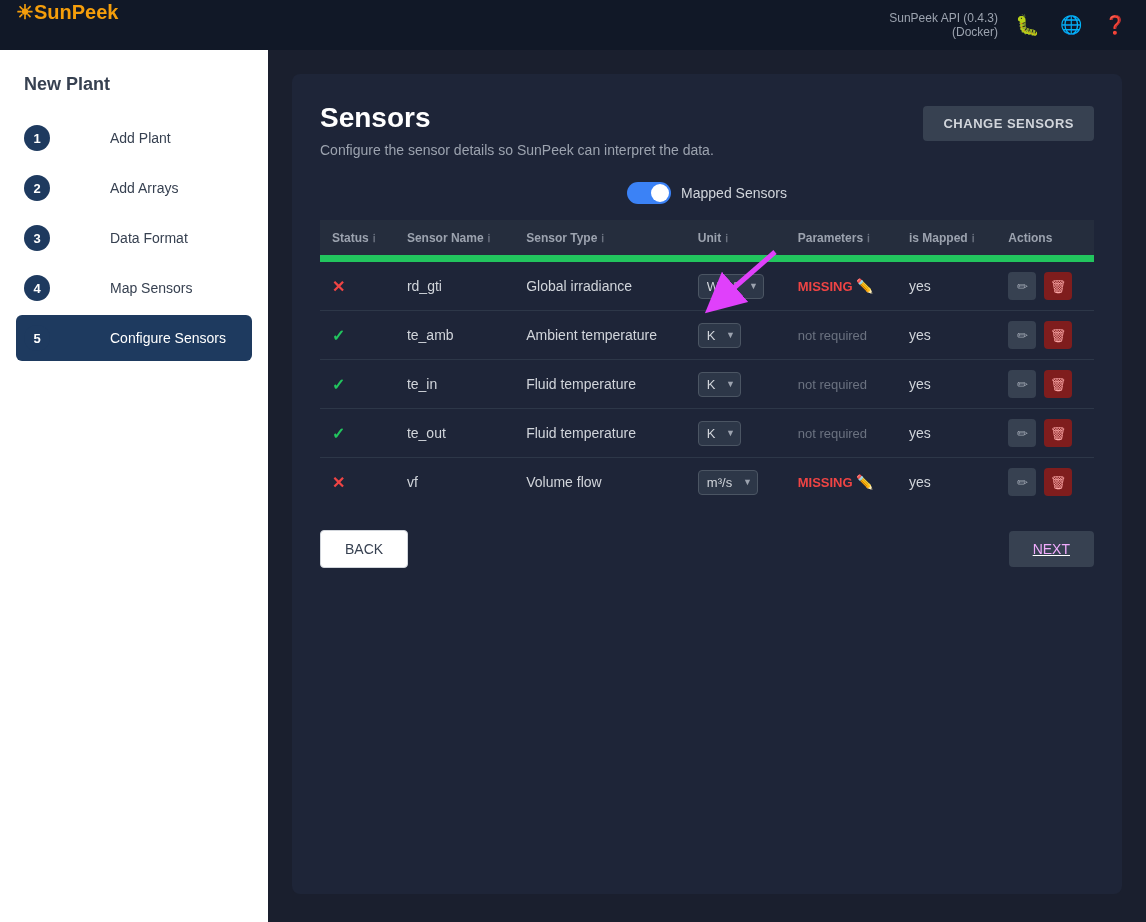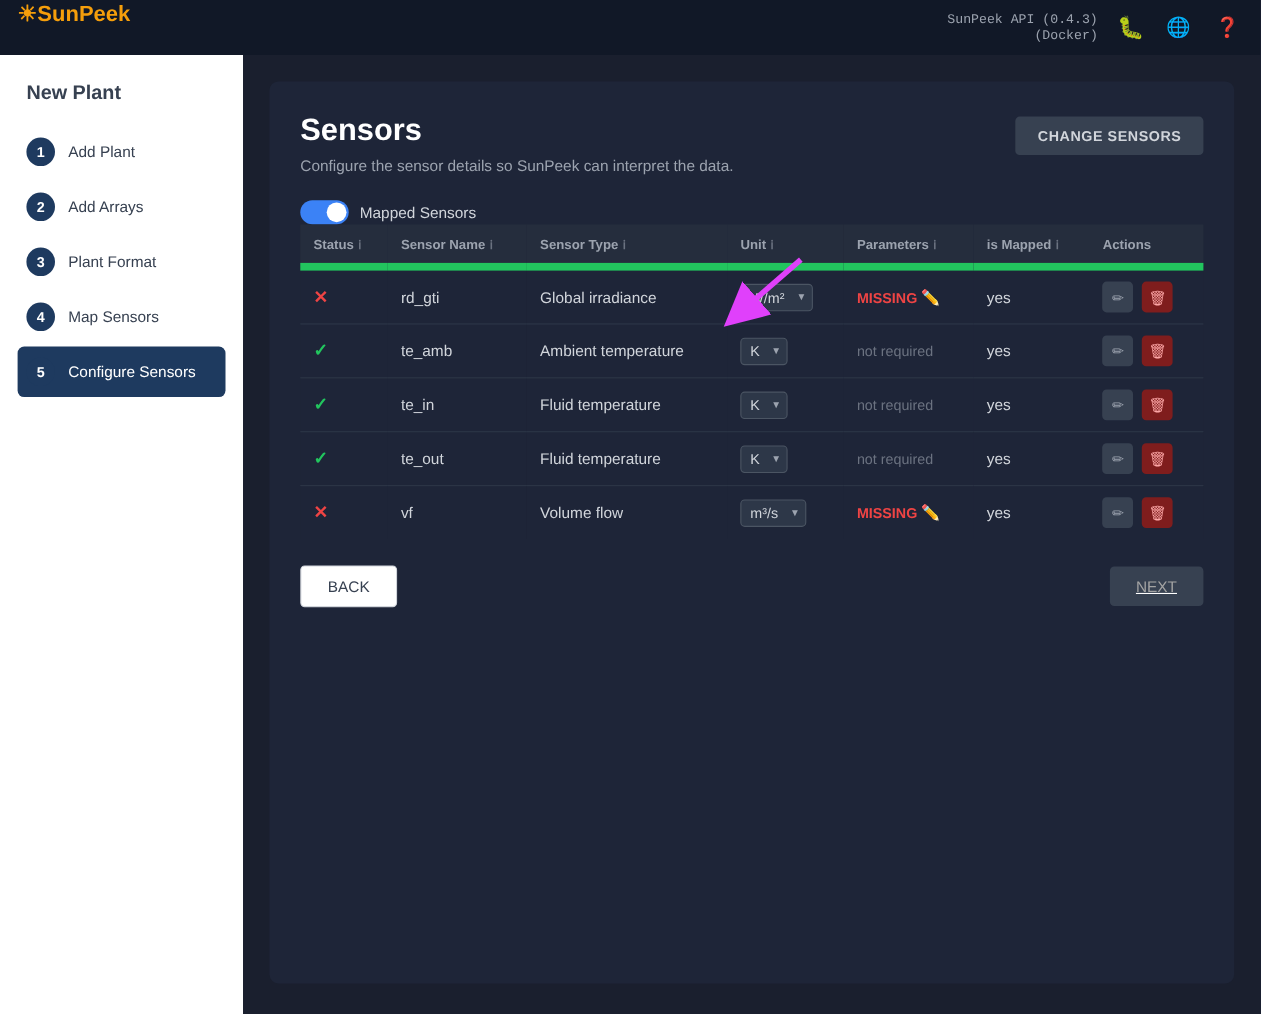--- a/index.html
+++ b/index.html
@@ -22,41 +22,40 @@
     .logo span { color: #f59e0b; }
     .nav-right {
       display: flex;
       align-items: center;
       gap: 16px;
     }
     .api-info {
       font-size: 12px;
       color: #9ca3af;
       text-align: right;
-      font-family: Liberation Mono, monospace;
     }
     .nav-icon {
       width: 28px; height: 28px;
       display: flex; align-items: center; justify-content: center;
       cursor: pointer;
       font-size: 18px;
       color: #9ca3af;
     }
     .nav-icon.bug { color: #ef4444; font-size: 20px; }
 
     
     .main-layout {
       display: flex;
       flex: 1;
       overflow: hidden;
     }
 
     
     .sidebar {
-      width: 221px;
+      width: 268px;
       background: #fff;
       padding: 24px 16px;
       flex-shrink: 0;
     }
     .sidebar-title {
       font-size: 18px;
       font-weight: 600;
       color: #374151;
       margin-bottom: 20px;
       padding-left: 8px;
@@ -77,21 +76,21 @@
       width: 26px; height: 26px;
       border-radius: 50%;
       display: flex; align-items: center; justify-content: center;
       font-size: 13px;
       font-weight: 600;
       flex-shrink: 0;
     }
     .sidebar-item .step-num.dark { background: #1e3a5f; color: #fff; }
     .sidebar-item .step-num.active-num { background: #1e3a5f; color: #fff; }
     .sidebar-item.active .step-label { color: #fff; font-weight: 500; }
-    .step-label { color: #374151; font-size: 14px; }
+    .step-label { color: #374151; font-size: 14px; margin-left: 48px; }
 
     
     .content {
       flex: 1;
       background: #1a1f2e;
       padding: 24px;
       overflow-y: auto;
     }
 
     .panel {
@@ -127,21 +126,22 @@
       font-weight: 600;
       letter-spacing: 0.5px;
       cursor: pointer;
     }
 
     
     .mapped-bar {
       display: flex;
       align-items: center;
       justify-content: space-between;
-      margin-bottom: 0;
+      margin-bottom: 16px;
+      flex-direction: column;
     }
     .toggle-group {
       display: flex;
       align-items: center;
       gap: 10px;
     }
     .toggle {
       width: 44px; height: 22px;
       background: #3b82f6;
       border-radius: 11px;
@@ -308,21 +308,21 @@
       color: #374151;
       border: 1px solid #d1d5db;
       padding: 10px 24px;
       border-radius: 4px;
       font-size: 14px;
       font-weight: 500;
       cursor: pointer;
     }
     .next-btn {
       background: #374151;
-      color: #a3a3a3;
+      color: #f0abfc;
       border: none;
       padding: 10px 24px;
       border-radius: 4px;
       font-size: 14px;
       font-weight: 500;
       cursor: pointer;
     }
 
     .th-with-info {
       display: flex;
@@ -360,21 +360,21 @@
     <div class="sidebar-item">
       <div class="step-num dark">1</div>
       <span class="step-label">Add Plant</span>
     </div>
     <div class="sidebar-item">
       <div class="step-num dark">2</div>
       <span class="step-label">Add Arrays</span>
     </div>
     <div class="sidebar-item">
       <div class="step-num dark">3</div>
-      <span class="step-label">Plant Format</span>
+      <span class="step-label">Data Format</span>
     </div>
     <div class="sidebar-item">
       <div class="step-num dark">4</div>
       <span class="step-label">Map Sensors</span>
     </div>
     <div class="sidebar-item active">
       <div class="step-num active-num">5</div>
       <span class="step-label">Configure Sensors</span>
     </div>
   </div>

